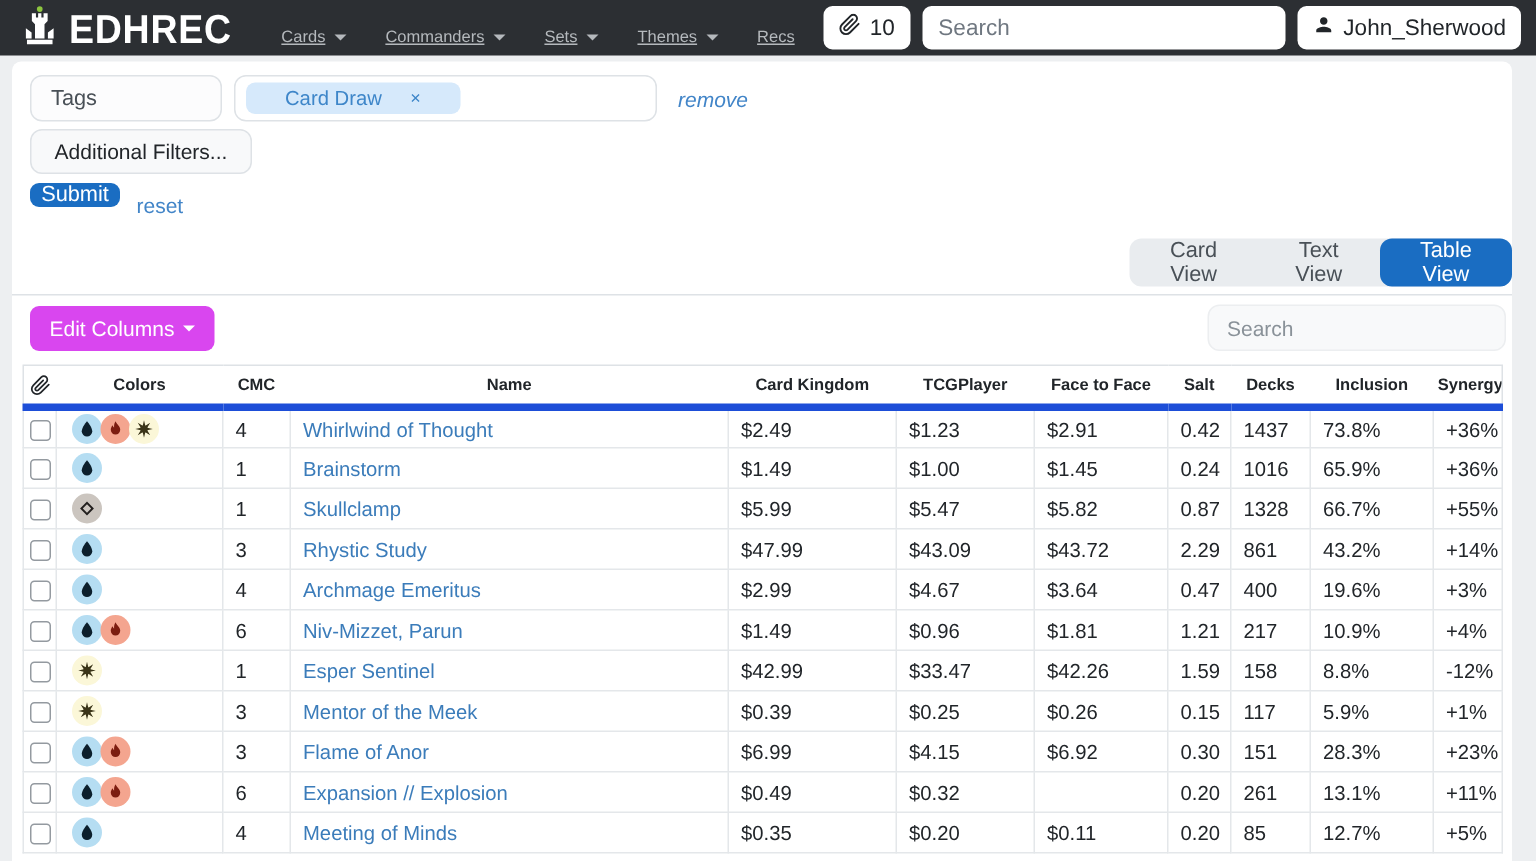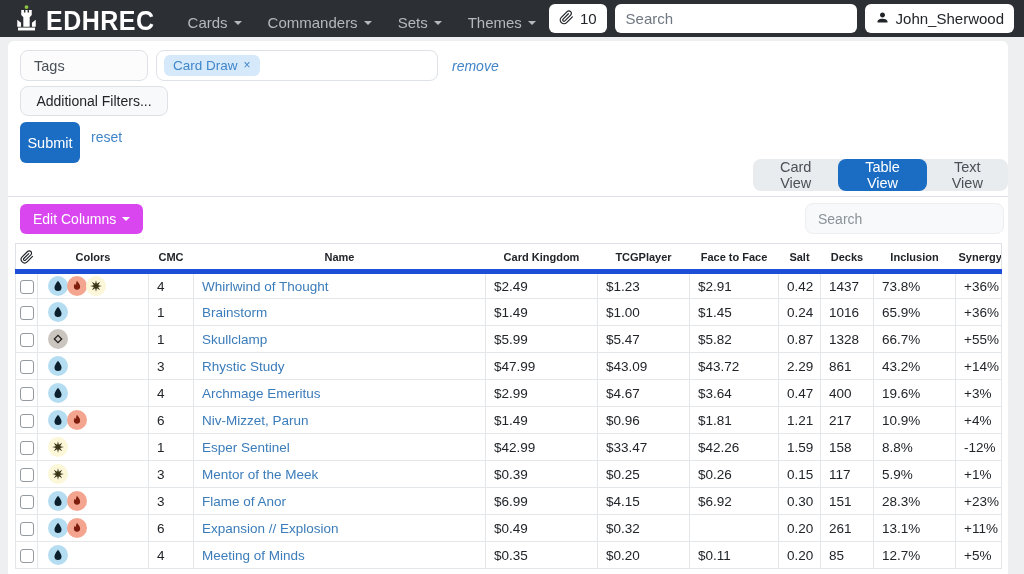--- a/index.html
+++ b/index.html
@@ -4,38 +4,38 @@
 <style>
   * { margin:0; padding:0; box-sizing:border-box; }
   html,body { width:1024px; height:574px; overflow:hidden; }
   body { background:#edeff1; font-family:"Liberation Sans", sans-serif; color:#212529; position:relative; }
 
   
   .navbar { position:absolute; top:0; left:0; width:1024px; height:37px; background:#2c2f33; display:flex; align-items:flex-end; }
   .brand { display:flex; align-items:center; margin-left:12px; gap:5px; }
   .brand-text { color:#fff; font-weight:bold; font-size:25px; letter-spacing:.5px; transform:scaleY(1.08); }
   .nav-items { display:flex; align-items:center; margin-left:22px; gap:4px; }
-  .nav-item { color:#b5b9bd; font-size:15px; padding:6px 11px; cursor:pointer; display:flex; align-items:center; }
+  .nav-item { color:#b5b9bd; font-size:11px; padding:6px 11px; cursor:pointer; display:flex; align-items:center;text-decoration:underline; }
   .caret { display:inline-block; width:0; height:0; border-left:4px solid transparent; border-right:4px solid transparent; border-top:4.5px solid #b5b9bd; margin-left:6px; }
   .nav-right { position:absolute; right:10px; top:4px; display:flex; gap:8px; align-items:center; }
   .nav-pill { background:#fff; border-radius:6px; height:29px; display:flex; align-items:center; padding:0 10px; font-size:15px; color:#212529; gap:6px; }
   .nav-search { width:242px; height:29px; border:none; border-radius:6px; padding:0 11px; font-size:15px; font-family:"Liberation Sans",sans-serif; outline:none; background:#fff; }
   .nav-search::placeholder { color:#6f7780; }
 
   
   .card { position:absolute; left:8px; top:41px; width:1000px; height:533px; background:#fff; border-radius:6px 6px 0 0; }
 
   .tags-box { position:absolute; left:12px; top:9px; width:128px; height:31px; border:1px solid #dee2e6; border-radius:8px; display:flex; align-items:center; padding-left:13px; font-size:14.5px; color:#495057; background:#fcfcfd; }
   .tag-input { position:absolute; left:148px; top:9px; width:282px; height:31px; border:1px solid #dee2e6; border-radius:8px; display:flex; align-items:center; padding-left:7px; background:#fff; }
-  .chip { background:#d6e9fb; color:#3e86c9; border-radius:6px; padding:3px 9px; font-size:13.5px; display:flex; align-items:flex-start; gap:6px; }
+  .chip { background:#d6e9fb; color:#3e86c9; border-radius:6px; padding:3px 26px; font-size:13.5px; display:flex; align-items:flex-start; gap:19px; }
   .chip-x { font-size:12px; cursor:pointer; }
   .link { color:#4285c8; font-size:14px; text-decoration:none; cursor:pointer; }
   .remove-link { position:absolute; left:444px; top:17px;font-style:italic; }
   .additional-btn { position:absolute; left:12px; top:45px; width:148px; height:30px; background:#f8f9fa; border:1px solid #dee2e6; border-radius:8px; font-size:14px; color:#212529; font-family:"Liberation Sans",sans-serif; cursor:pointer; }
-  .submit-btn { position:absolute; left:12px; top:81px; width:60px; height:41px; background:#1a6dc2; color:#fff; border:none; border-radius:6px; font-size:14.5px; font-family:"Liberation Sans",sans-serif; cursor:pointer; }
+  .submit-btn { position:absolute; left:12px; top:81px; width:60px; height:16px; background:#1a6dc2; color:#fff; border:none; border-radius:6px; font-size:14.5px; font-family:"Liberation Sans",sans-serif; cursor:pointer; }
   .reset-link { position:absolute; left:83px; top:88px; }
 
   .view-group { position:absolute; left:745px; top:118px; height:32px; background:#e9ecef; border-radius:8px; display:flex; }
   .view-seg { border:none; background:transparent; font-size:14.5px; color:#495057; padding:0 15px; border-radius:8px; font-family:"Liberation Sans",sans-serif; cursor:pointer; }
   .view-seg.active { background:#1a6dc2; color:#fff; }
 
   .divider { position:absolute; left:0; top:155px; width:1000px; height:1px; background:#dee2e6; }
 
   .edit-cols-btn { position:absolute; left:12px; top:163px; height:30px; padding:0 13px; background:#d946ef; color:#fff; border:none; border-radius:6px; font-size:14px; font-family:"Liberation Sans",sans-serif; cursor:pointer; display:flex; align-items:center; }
   .edit-cols-btn .caret { border-top-color:#fff; }
@@ -126,22 +126,22 @@
 
   <a class="link remove-link">remove</a>
 
   <button class="additional-btn">Additional Filters...</button>
 
   <button class="submit-btn">Submit</button>
   <a class="link reset-link">reset</a>
 
   <div class="view-group">
     <button class="view-seg">Card View</button>
+    <button class="view-seg">Text View</button>
     <button class="view-seg active">Table View</button>
-    <button class="view-seg">Text View</button>
   </div>
 
   <div class="divider"></div>
 
   <button class="edit-cols-btn">
     <span>Edit Columns</span>
       <span class="caret"></span>
   </button>
   <input class="table-search" type="text" placeholder="Search" style="">
 

